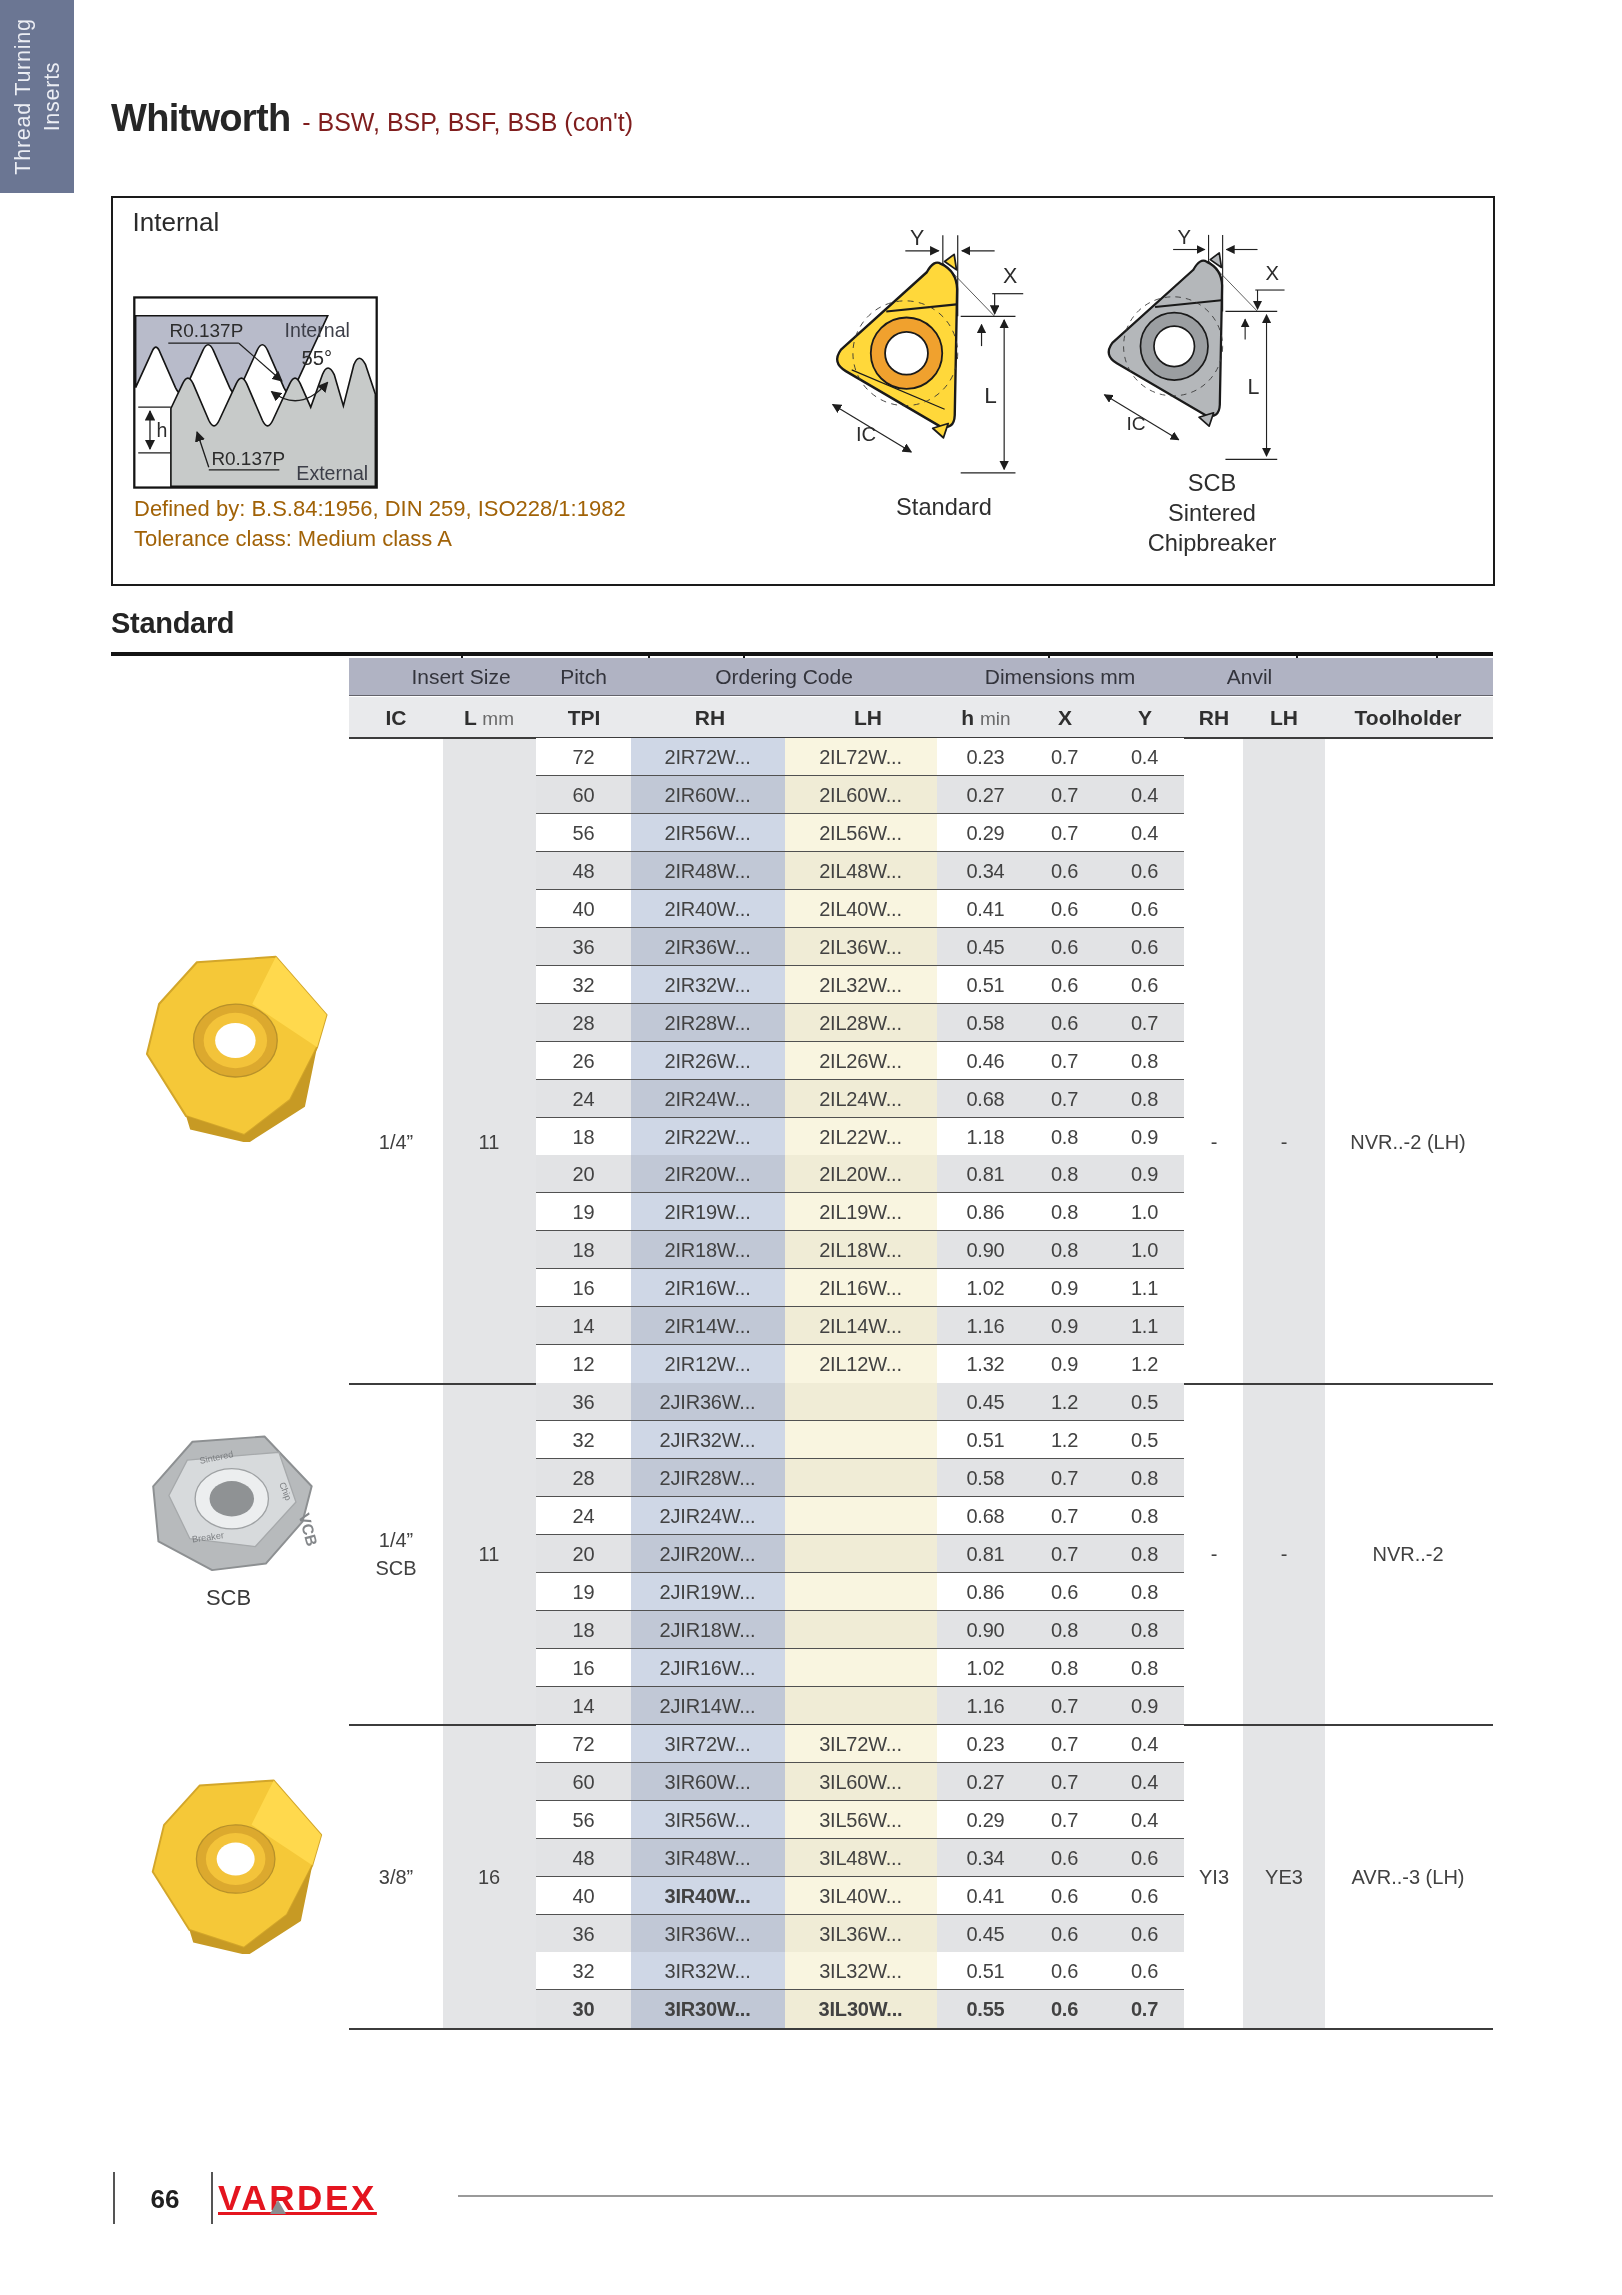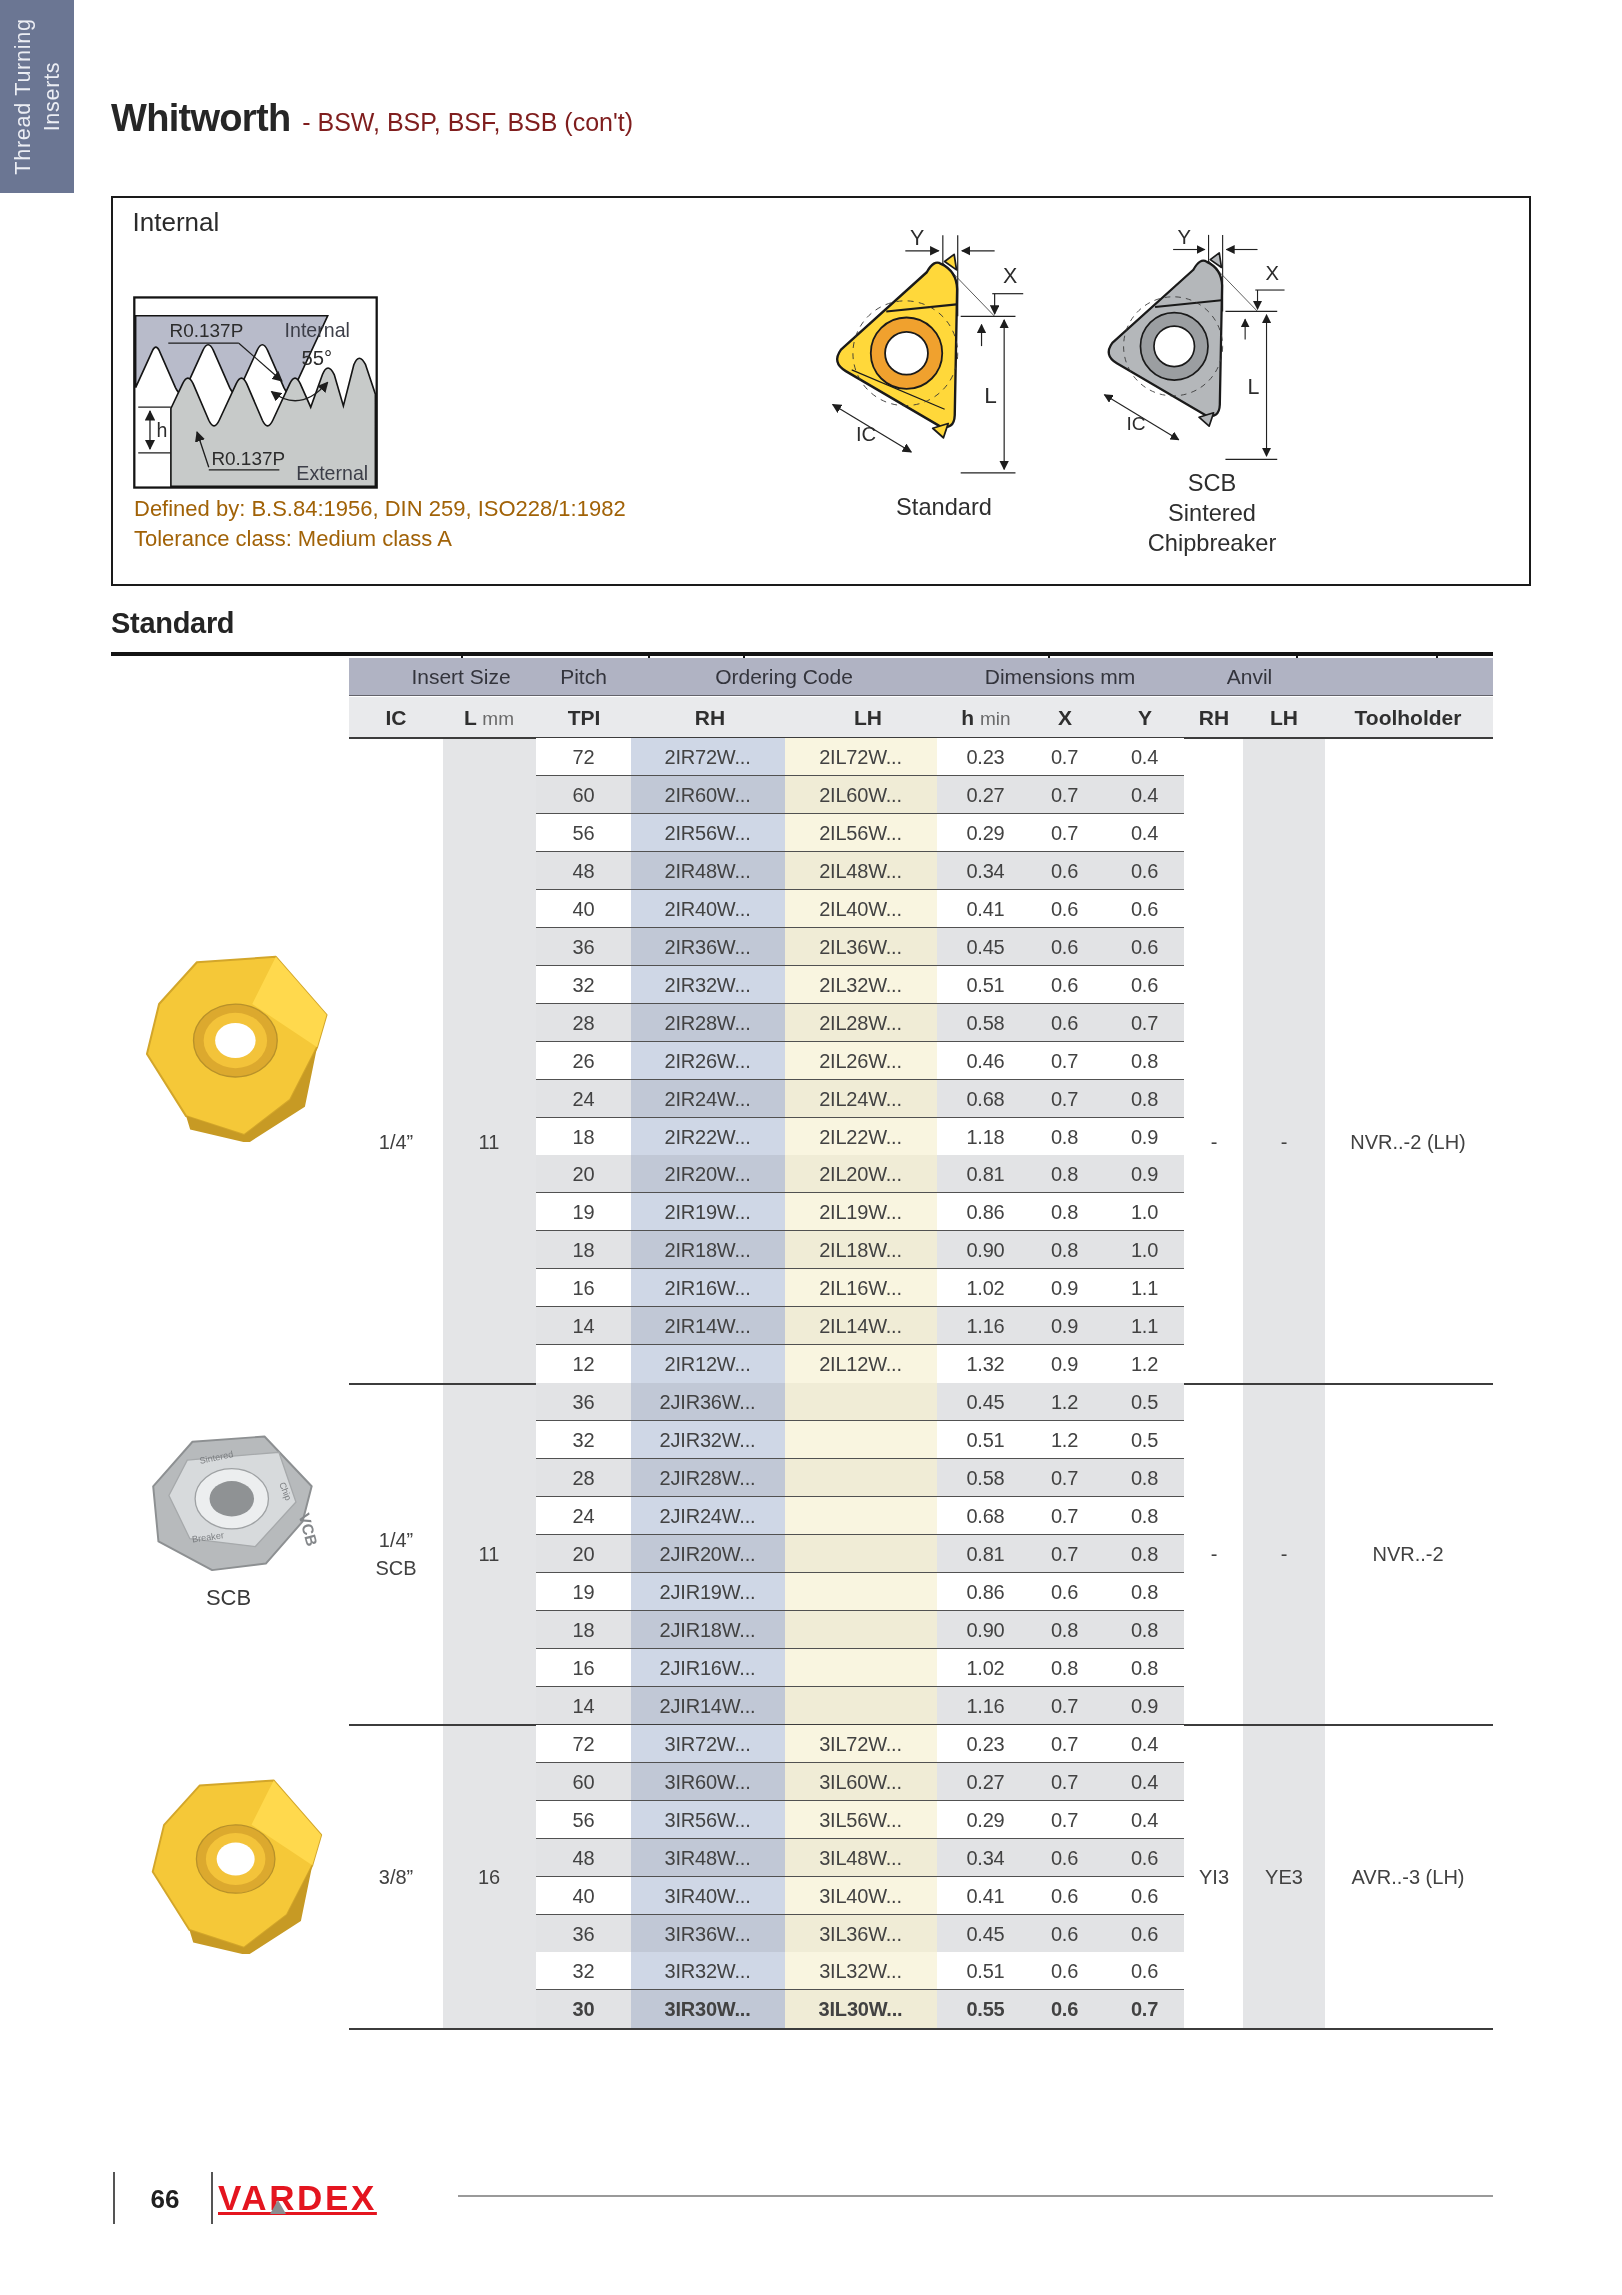--- a/index.html
+++ b/index.html
@@ -10,21 +10,21 @@
   .side-tab{position:absolute;left:0;top:0;width:74px;height:193px;background:#6b7693;}
   .side-tab-rot{position:absolute;left:0;top:193px;width:193px;height:74px;
       transform:rotate(-90deg);transform-origin:0 0;display:flex;flex-direction:column;
       justify-content:center;align-items:center;}
   .side-tab-rot div{color:#eceef4;font-size:21.6px;letter-spacing:0.7px;line-height:29px;text-align:center;}
   
   .title-row{position:absolute;left:111px;top:97px;display:flex;align-items:baseline;gap:11.8px;}
   .title-main{font-size:38px;font-weight:bold;color:#262626;letter-spacing:-0.7px;}
   .title-sub{font-size:25px;color:#7f1d1d;}
   
-  .internal-box{position:absolute;left:111px;top:196px;width:1380px;height:386px;border:2px solid #1a1a1a;padding-left:36px;}
+  .internal-box{position:absolute;left:111px;top:196px;width:1380px;height:386px;border:2px solid #1a1a1a;}
   .internal-title{position:absolute;left:19.6px;top:9.2px;font-size:26px;color:#2b2b2b;}
   .defined{position:absolute;left:21px;font-size:22px;color:#a16207;}
   .fig-caption{position:absolute;font-size:23.6px;color:#2e2e2e;text-align:center;}
   
   .section-title{position:absolute;left:111px;top:607px;font-size:29px;font-weight:bold;color:#242424;letter-spacing:-0.3px;}
   .heading-rule{position:absolute;left:111px;top:652px;width:1382px;height:3.9px;background:#141414;}
   .tick{position:absolute;top:652px;width:2px;height:10.5px;background:#141414;}
   
   .table{position:absolute;left:111px;top:658px;width:1382px;height:1371px;}
   .band1{position:absolute;left:238px;top:0;width:1144px;height:37px;background:#b0b3c3;}
@@ -577,21 +577,21 @@
           <div class="c" style="left: 875px; width: 157px;">0.6</div>
           <div class="c" style="left: 955px; width: 157px;">0.6</div>
           <div class="rowline"></div>
         </div>
         <div class="row" style="top: 1139px;">
           <div class="stripe" style="left: 425px; width: 95px; background: rgb(255, 255, 255);"></div>
           <div class="stripe" style="left: 520px; width: 154px; background: rgb(207, 215, 230);"></div>
           <div class="stripe" style="left: 674px; width: 152px; background: rgb(249, 245, 224);"></div>
           <div class="stripe" style="left: 826px; width: 247px; background: rgb(255, 255, 255);"></div>
           <div class="c" style="left: 394px; width: 157px;">40</div>
-          <div class="c" style="left: 518px; width: 157px;">3IR40W...</div>
+          <div class="c" style="left: 518px; width: 157px; font-weight: bold;">3IR40W...</div>
           <div class="c" style="left: 671px; width: 157px;">3IL40W...</div>
           <div class="c" style="left: 796px; width: 157px;">0.41</div>
           <div class="c" style="left: 875px; width: 157px;">0.6</div>
           <div class="c" style="left: 955px; width: 157px;">0.6</div>
           <div class="rowline"></div>
         </div>
         <div class="row" style="top: 1177px;">
           <div class="stripe" style="left: 425px; width: 95px; background: rgb(226, 227, 229);"></div>
           <div class="stripe" style="left: 520px; width: 154px; background: rgb(193, 200, 214);"></div>
           <div class="stripe" style="left: 674px; width: 152px; background: rgb(240, 236, 214);"></div>

